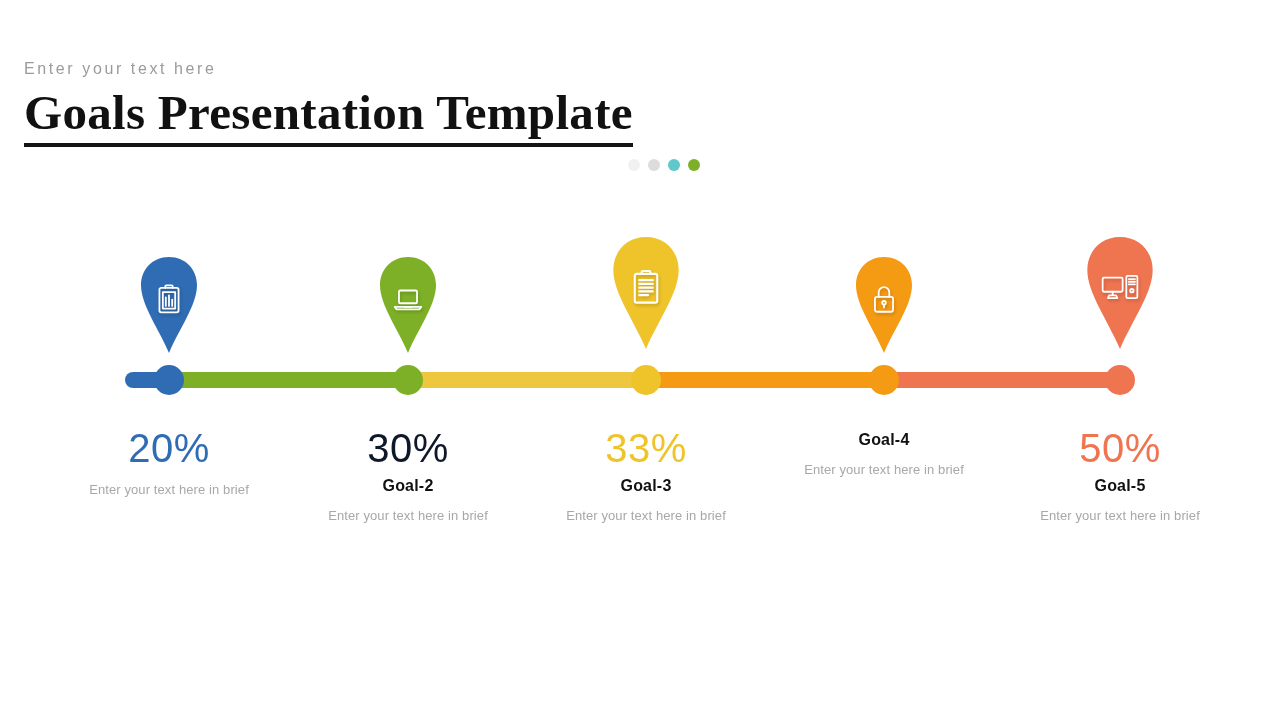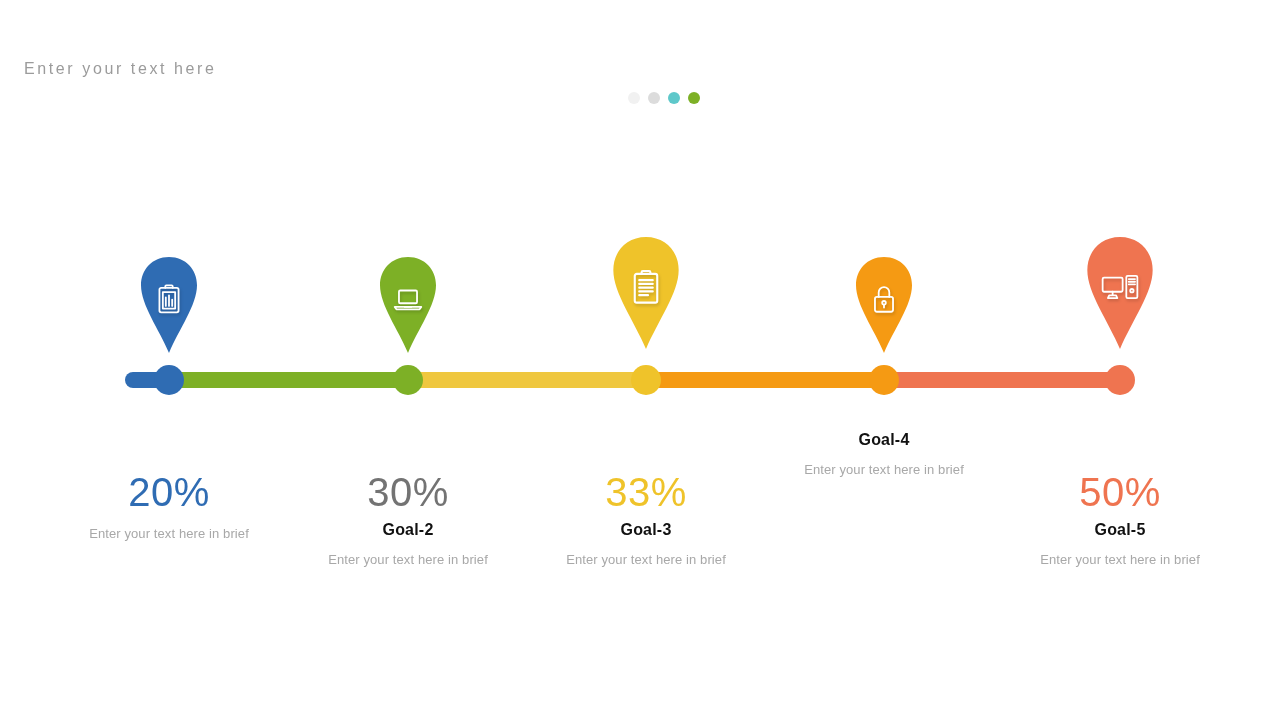--- a/index.html
+++ b/index.html
@@ -115,21 +115,20 @@
     transform: translateX(-50%);
     text-align: center;
     width: 260px;
   }
   .pct {
     font-family: "Liberation Sans", sans-serif;
     font-size: 40px;
     font-weight: 400;
     line-height: 46px;
     letter-spacing: 0.5px;
-    margin-top: 44px;
   }
   .goal {
     font-family: "Liberation Sans", sans-serif;
     font-size: 16px;
     font-weight: 700;
     color: #111111;
     line-height: 22px;
     margin-top: 4px;
     letter-spacing: 0.2px;
   }
@@ -141,20 +140,23 @@
     line-height: 18px;
     margin-top: 10px;
     letter-spacing: 0.1px;
   }
 </style>
 </head>
 <body>
 
 <div id="header">
   <div id="subtitle">Enter your text here</div>
+  <div id="title-wrap">
+    <div id="title">Goals Presentation Template</div>
+  </div>
   <div id="dots">
       <span class="dot" style="background: rgb(241, 241, 241);"></span>
       <span class="dot" style="background: rgb(220, 220, 220);"></span>
       <span class="dot" style="background: rgb(94, 200, 202);"></span>
       <span class="dot" style="background: rgb(125, 176, 38);"></span>
     </div>
 </div>
 
 <div id="timeline">
   <div id="track">
@@ -249,21 +251,21 @@
     </div>
     </div>
   </div>
 
 <div id="captions">
     <div class="caption" style="left: 169px;">
     <div class="pct" style="color:#2f6cb3">20%</div>
     <div class="brief">Enter your text here in brief</div>
     </div>
     <div class="caption" style="left: 408px;">
-    <div class="pct" style="color:#737373">30%</div>
+    <div class="pct" style="color:#0f172a">30%</div>
     <div class="goal">Goal-2</div>
     <div class="brief">Enter your text here in brief</div>
     </div>
     <div class="caption" style="left: 646px;">
     <div class="pct" style="color:#efc32a">33%</div>
     <div class="goal">Goal-3</div>
     <div class="brief">Enter your text here in brief</div>
     </div>
     <div class="caption" style="left: 884px;">
     <div class="goal">Goal-4</div>

